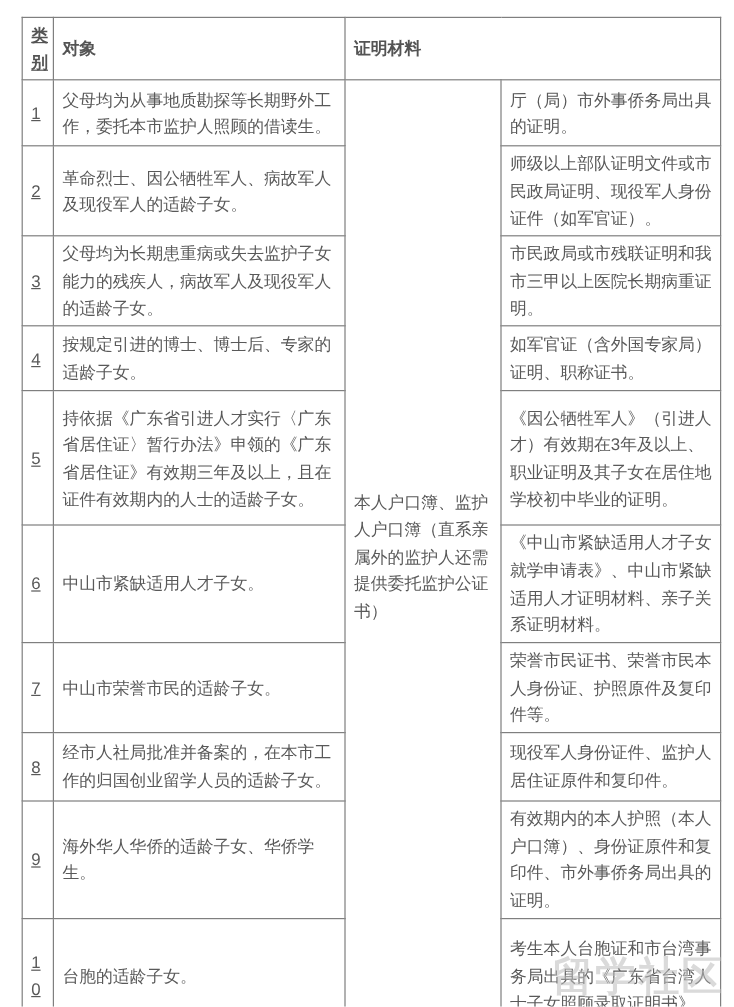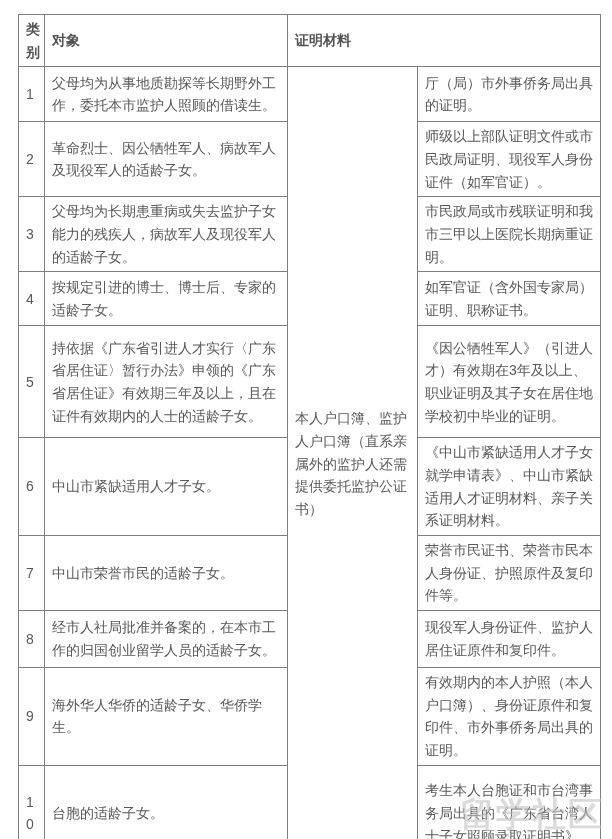--- a/index.html
+++ b/index.html
@@ -35,20 +35,21 @@
     overflow: hidden;
   }
   table.doc-table th {
     font-weight: bold;
     color: #545454;
   }
   td.num, th.num {
     text-align: left;
     padding-left: 5px;
     padding-right: 2px;
+    text-decoration: underline;
   }
   tr.hrow   { height: 48px; }
   tr.r1  { height: 55px; }
   tr.r2  { height: 67px; }
   tr.r3  { height: 71px; }
   tr.r4  { height: 54px; }
   tr.r5  { height: 112px; }
   tr.r6  { height: 76px; }
   tr.r7  { height: 72px; }
   tr.r8  { height: 57px; }

